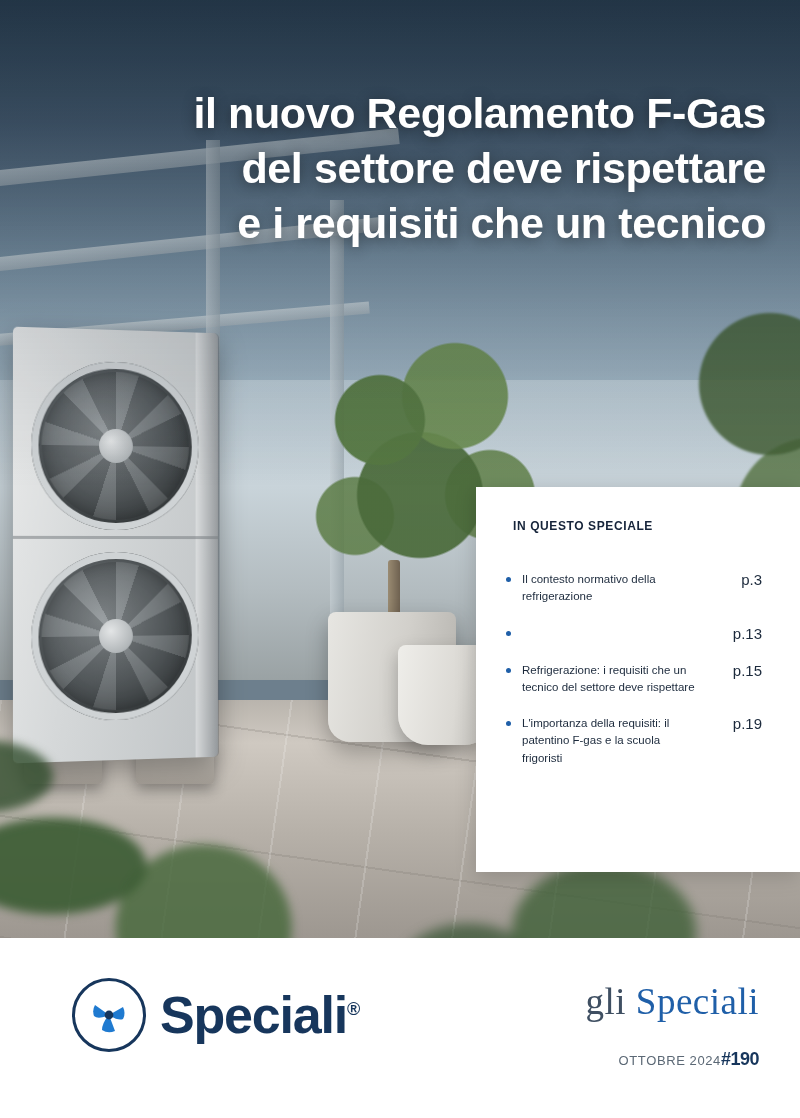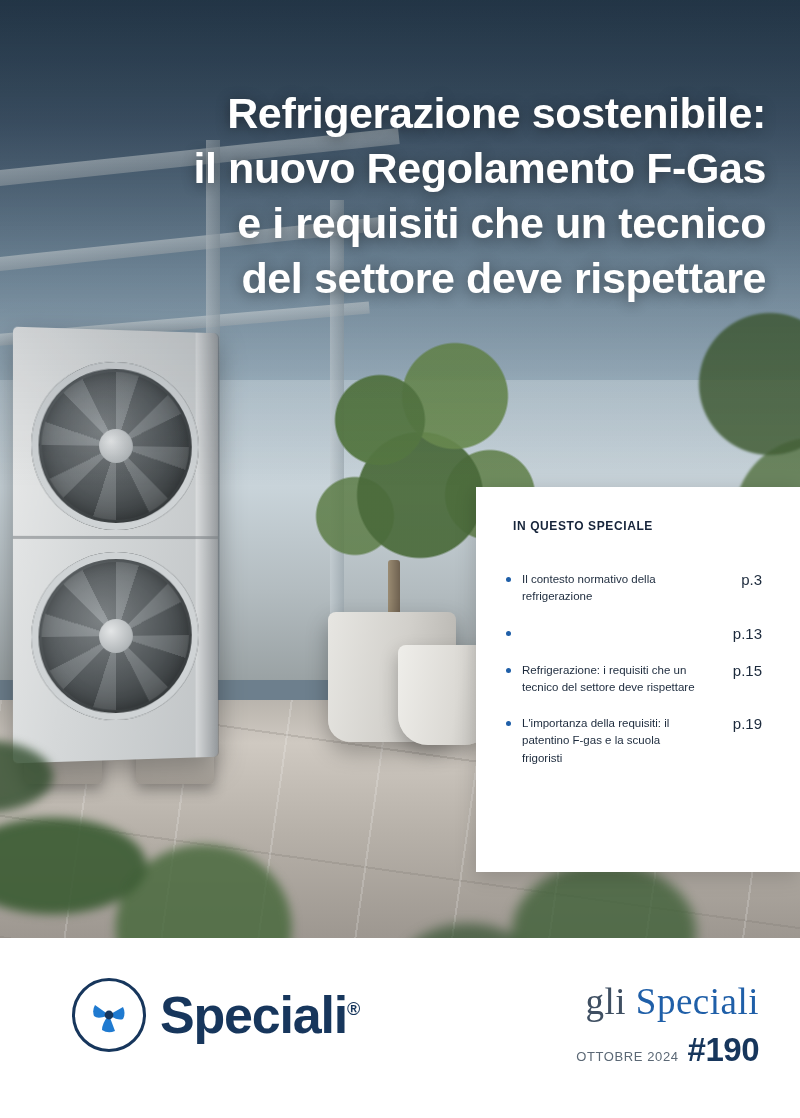--- a/index.html
+++ b/index.html
@@ -261,27 +261,26 @@
     font-family: "Liberation Serif", serif;
     font-size: 37px;
     color: #2f3f52;
     letter-spacing: .5px;
   }
   .speciali .gli { color: #3f4f62; }
   .speciali .sp { color: #1f5fa8; }
   .issue-row {
     margin-top: 8px;
     display: flex; align-items: baseline; justify-content: flex-end;
-    gap: 9px;
   }
   .issue-date {
     font-size: 13px; color: #5b6875; letter-spacing: .6px;
   }
   .issue-num {
-    font-size: 33px; font-weight: bold; color: #17365c; letter-spacing: -.5px;
+    font-size: 18px; font-weight: bold; color: #17365c; letter-spacing: -.5px; margin-top: 18px;
   }
 </style>
 </head>
 <body>
 
 <div class="page">
 
   <div class="hero">
     <div class="sky"></div>
     <div class="haze"></div>
@@ -313,24 +312,23 @@
         <div class="hub"></div>
       </div>
     </div>
 
     <div class="fg-leaves"></div>
     <div class="fg-leaves2"></div>
     <div class="hero-vignette"></div>
   </div>
 
   <div class="cover-title">
-    <span class="ln">Refrigerazione sostenibile:</span>
     <span class="ln">il nuovo Regolamento F-Gas</span>
+    <span class="ln">del settore deve rispettare</span>
     <span class="ln">e i requisiti che un tecnico</span>
-    <span class="ln">del settore deve rispettare</span>
   </div>
 
   <div class="toc-accent"></div>
   <div class="toc">
     <div class="toc-title">IN QUESTO SPECIALE</div>
     <ul class="toc-list">
       <li class="toc-item">
         <span class="toc-bullet"></span>
         <span class="toc-text">Il contesto normativo della refrigerazione</span>
         <span class="toc-page">p.3</span>

